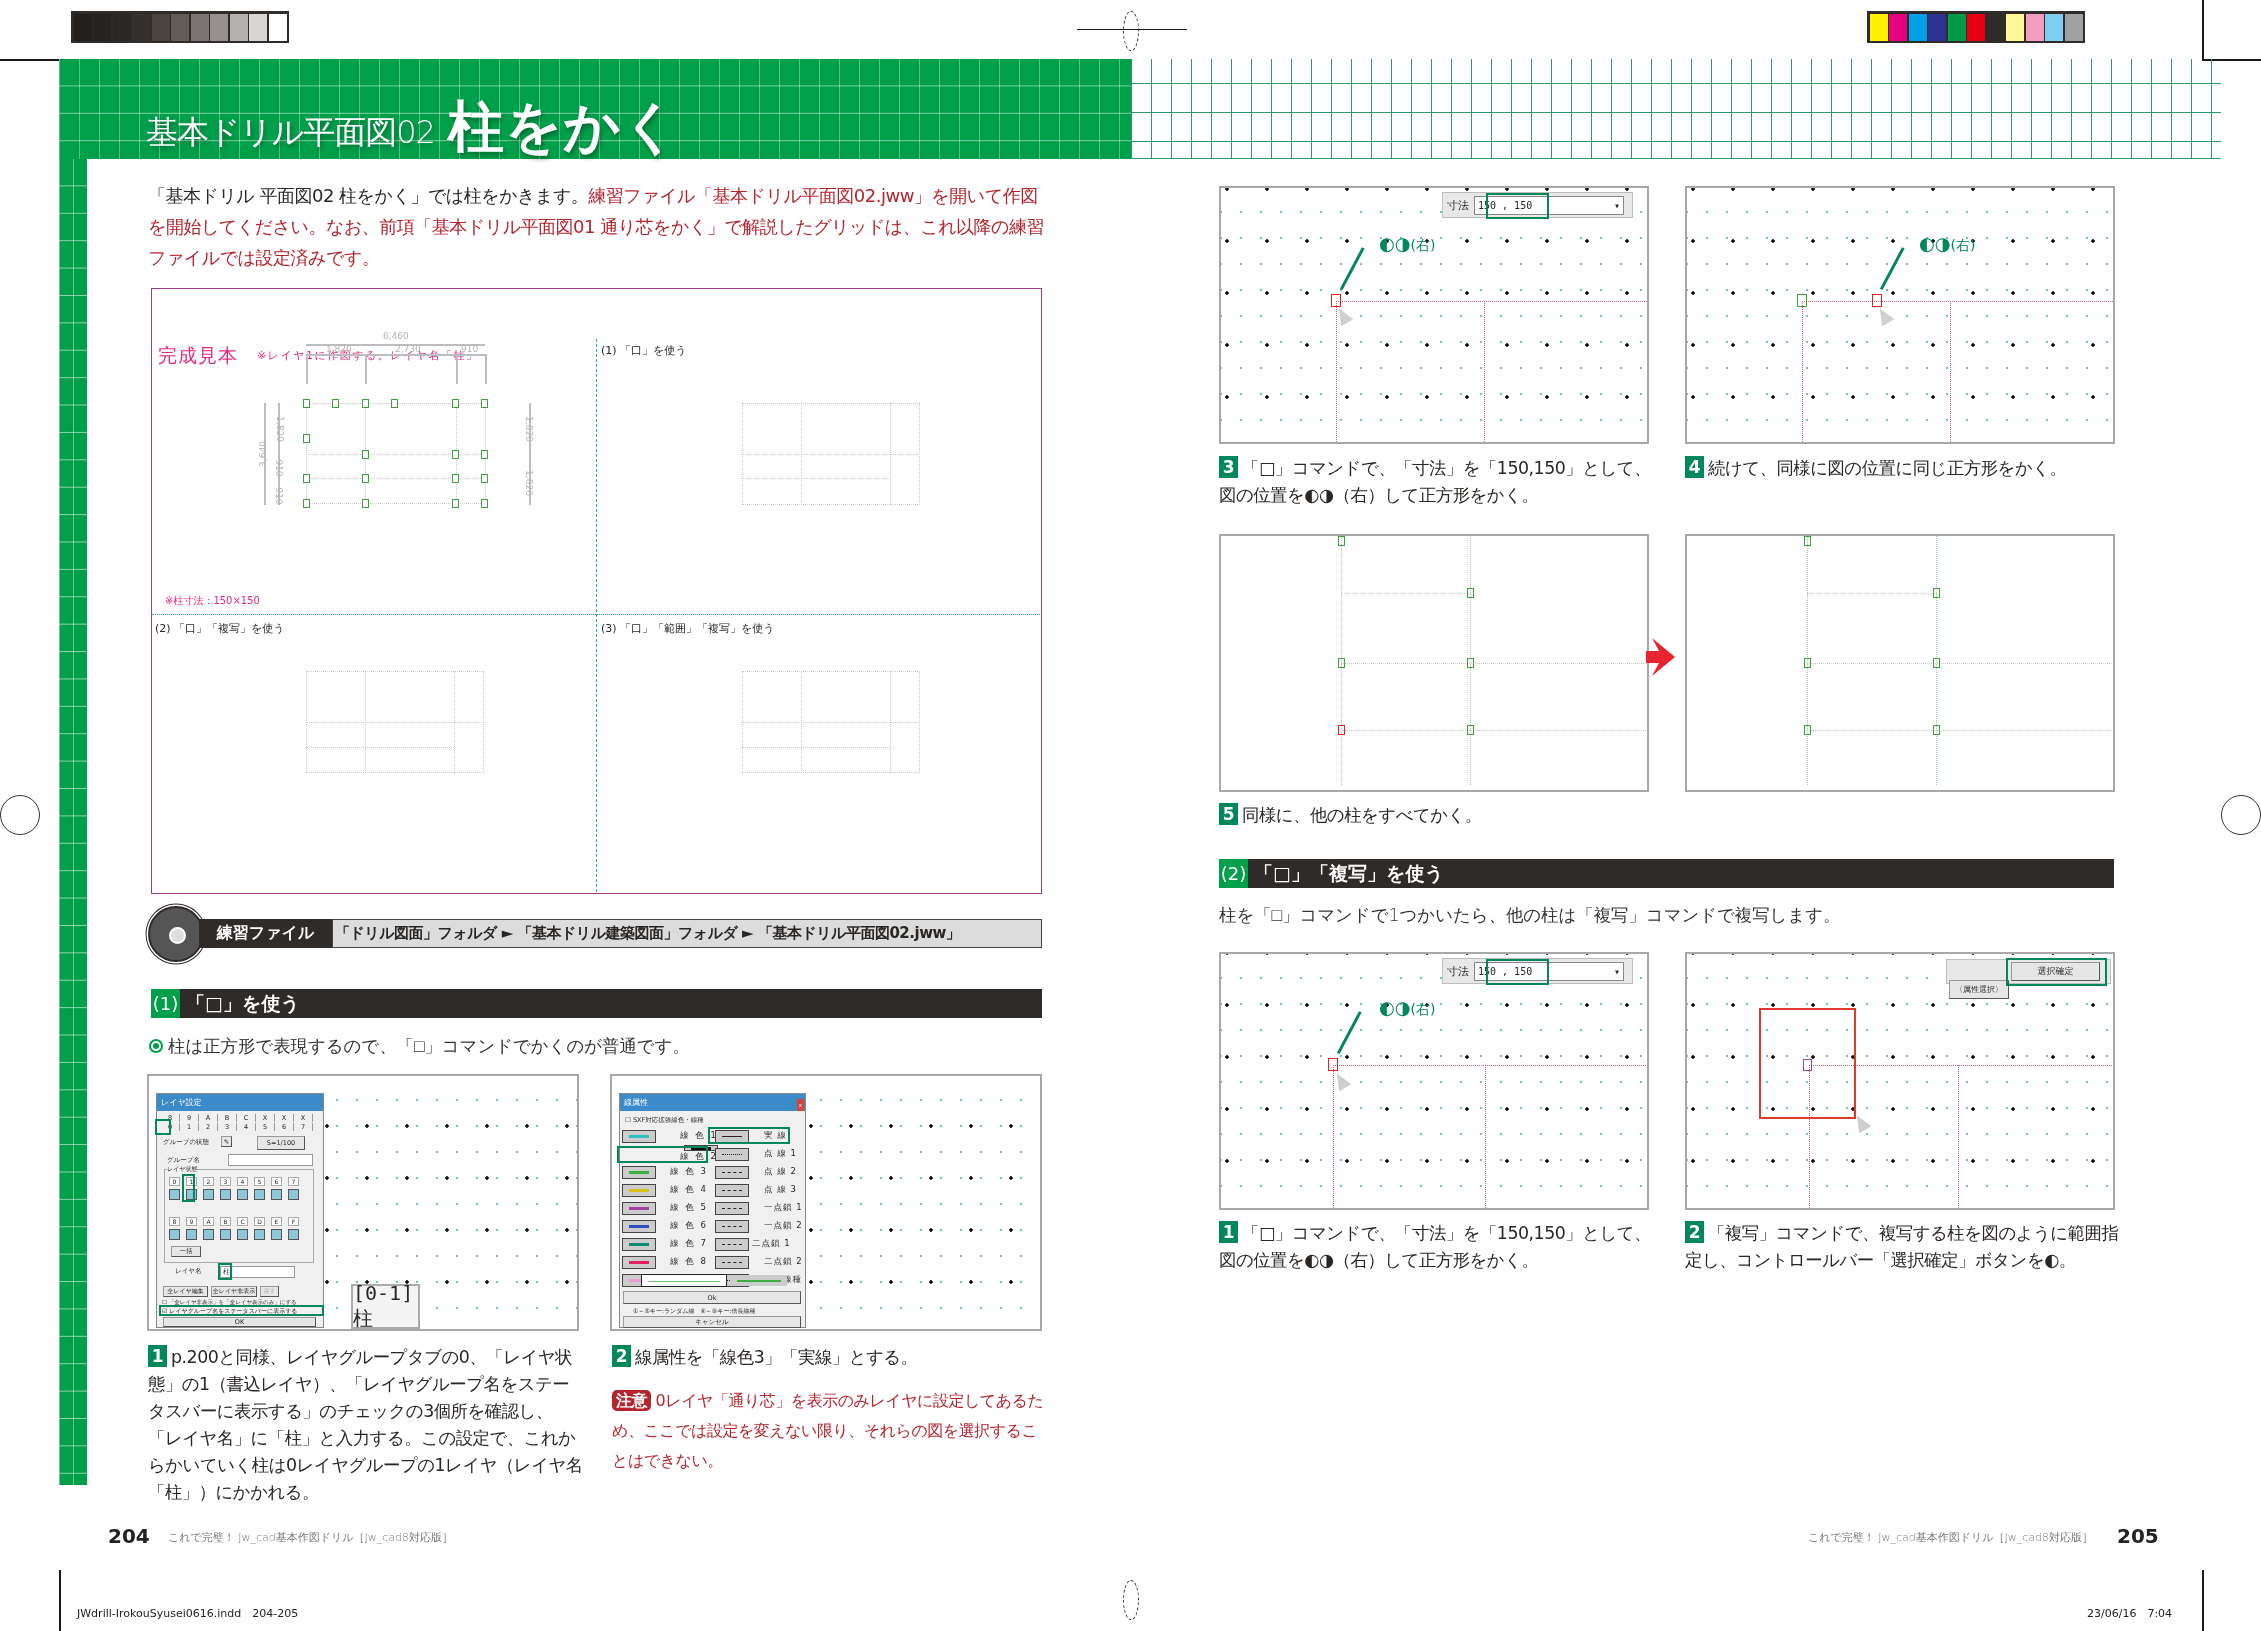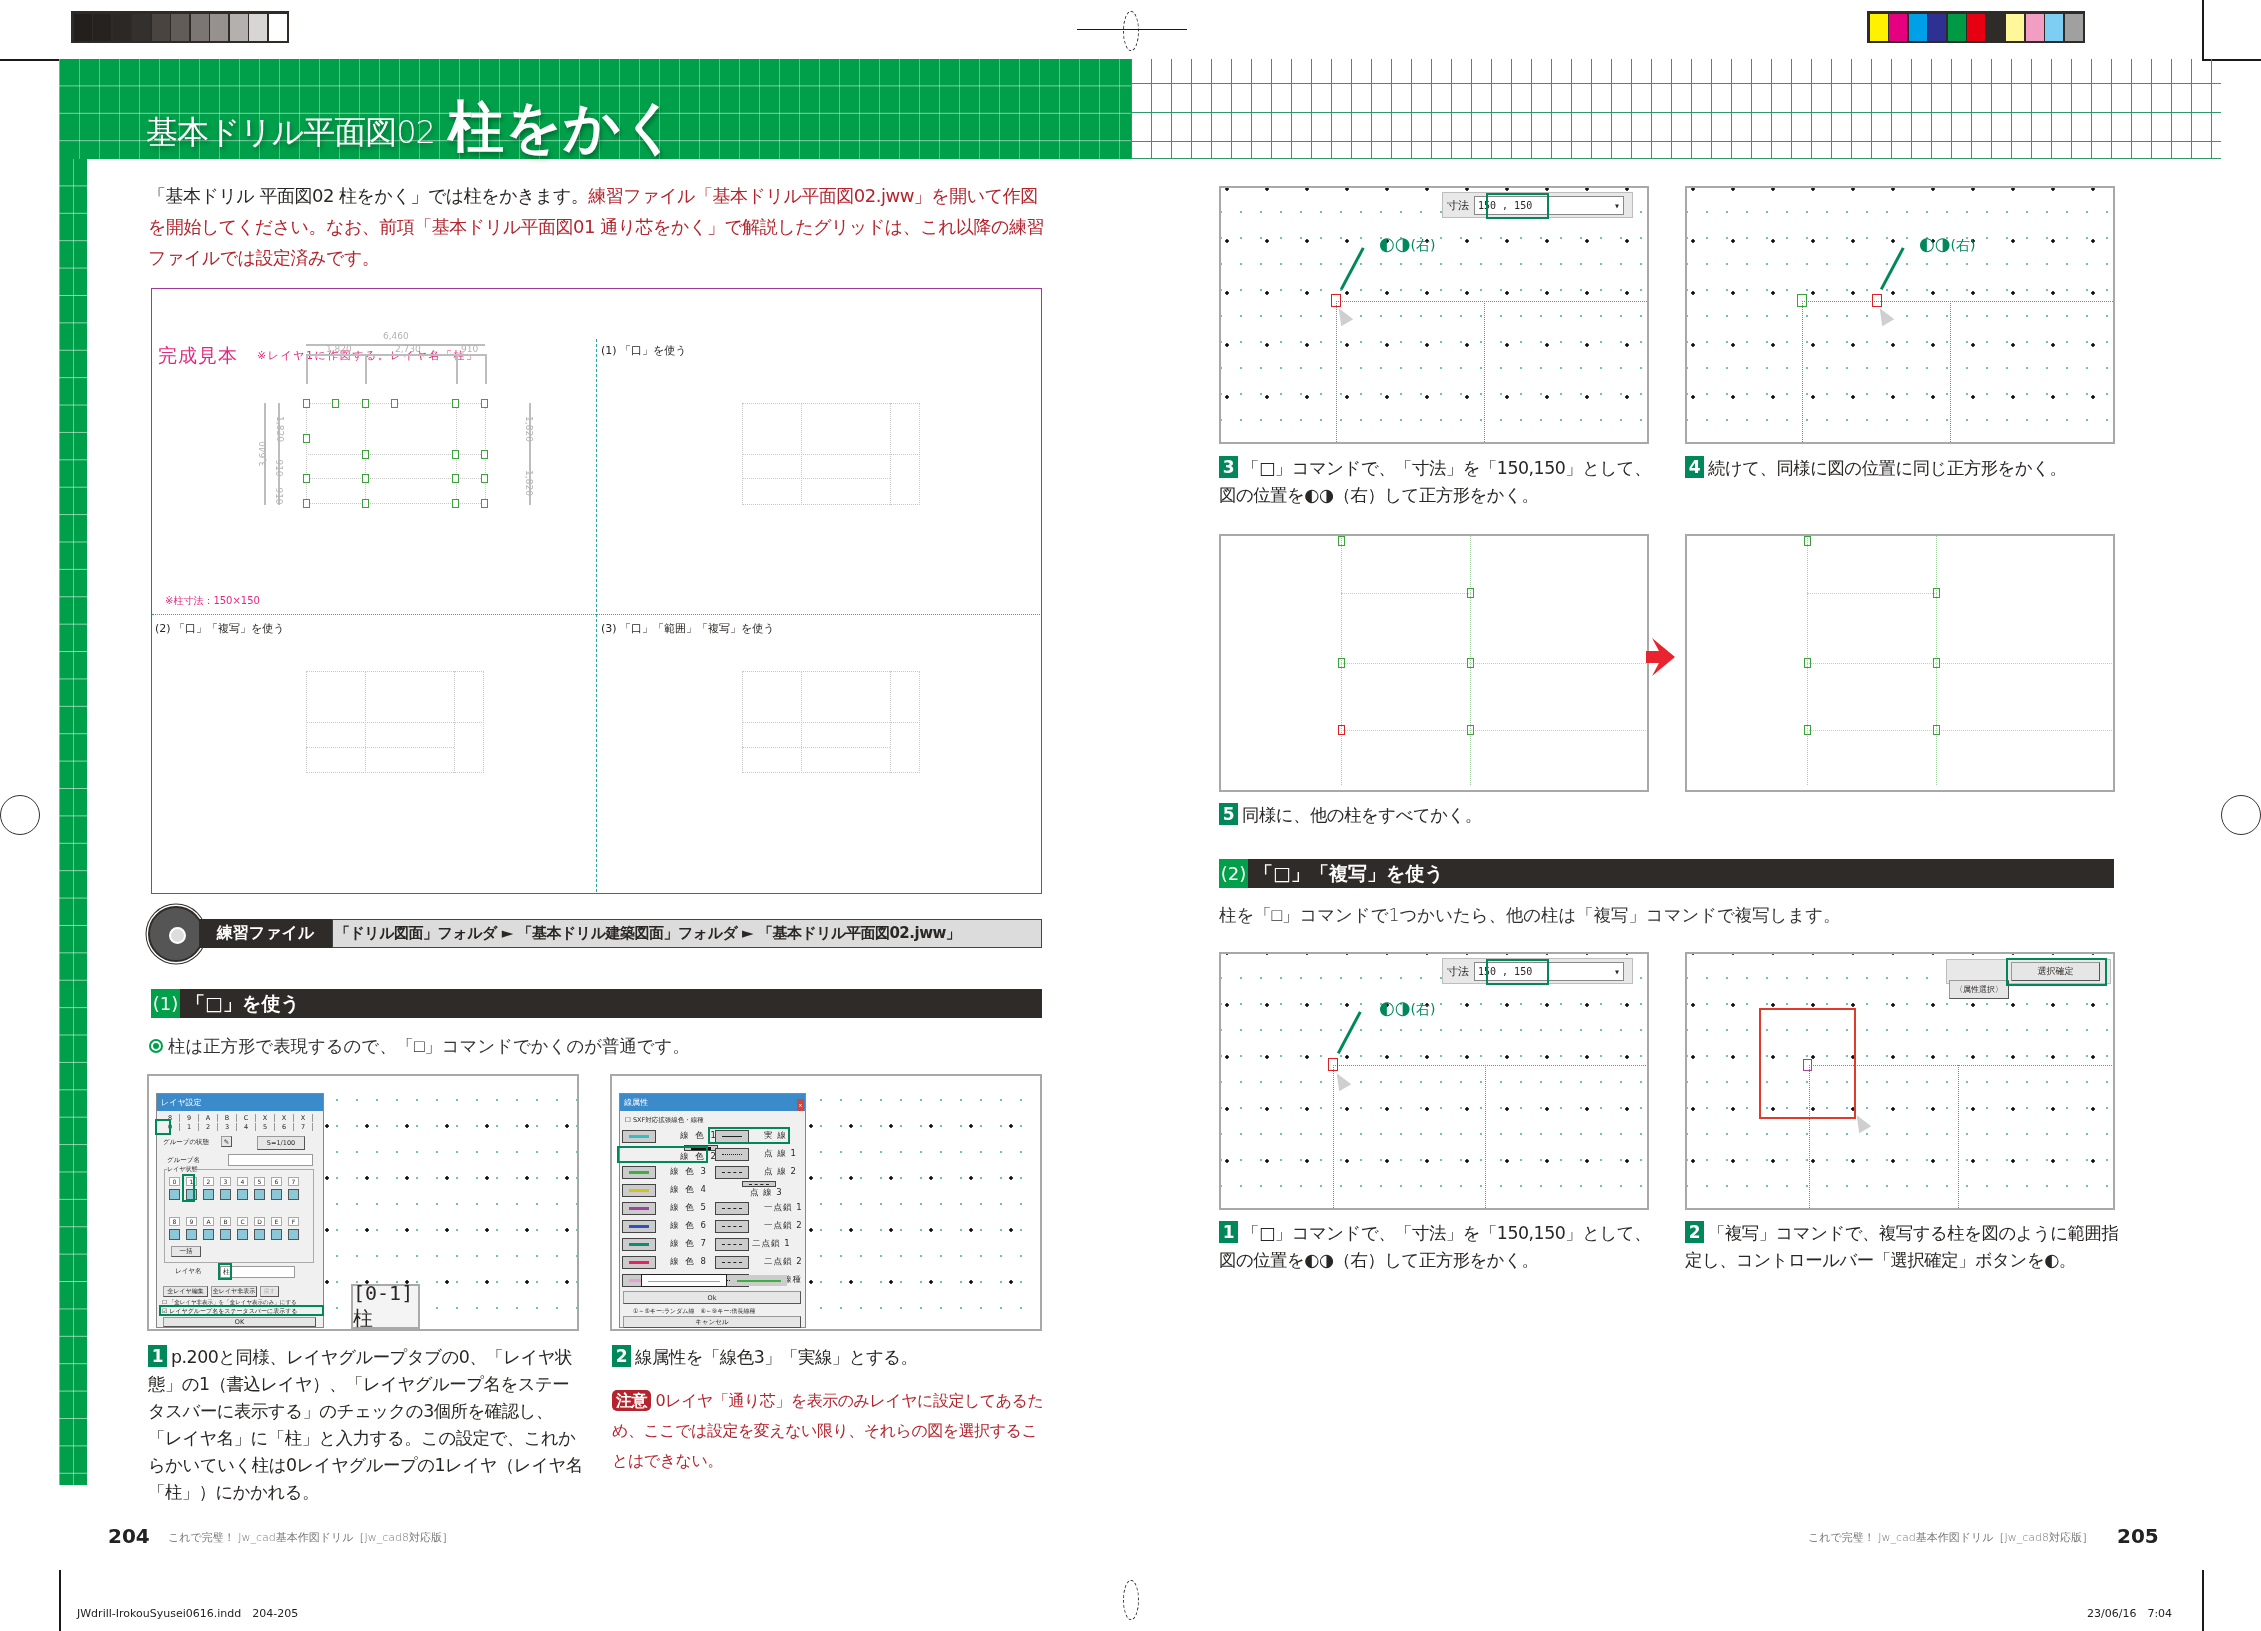--- a/index.html
+++ b/index.html
@@ -428,21 +428,21 @@
             <div style="width: 20px; border-top: 1px dotted rgb(34, 34, 34);"></div>
           </div>
           <span style="margin-left: 15px; font-size: 8.5px; letter-spacing: 1px;">点 線 1</span>
         </div>
         <div style="display: flex; align-items: center; height: 18px;">
           <div style="width: 34px; height: 13px; background: rgb(204, 204, 204); border: 1px solid rgb(68, 68, 68); display: flex; align-items: center; justify-content: center;">
             <div style="width: 20px; border-top: 1px dashed rgb(34, 34, 34);"></div>
           </div>
           <span style="margin-left: 15px; font-size: 8.5px; letter-spacing: 1px;">点 線 2</span>
         </div>
-        <div style="display: flex; align-items: center; height: 18px; flex-direction: column;">
+        <div style="display: flex; align-items: center; height: 18px;">
           <div style="width: 34px; height: 13px; background: rgb(204, 204, 204); border: 1px solid rgb(68, 68, 68); display: flex; align-items: center; justify-content: center;">
             <div style="width: 20px; border-top: 1px dashed rgb(34, 34, 34);"></div>
           </div>
           <span style="margin-left: 15px; font-size: 8.5px; letter-spacing: 1px;">点 線 3</span>
         </div>
         <div style="display: flex; align-items: center; height: 18px;">
           <div style="width: 34px; height: 13px; background: rgb(204, 204, 204); border: 1px solid rgb(68, 68, 68); display: flex; align-items: center; justify-content: center;">
             <div style="width: 20px; border-top: 1px dashed rgb(34, 34, 34);"></div>
           </div>
           <span style="margin-left: 15px; font-size: 8.5px; letter-spacing: 1px;">一点鎖 1</span>

